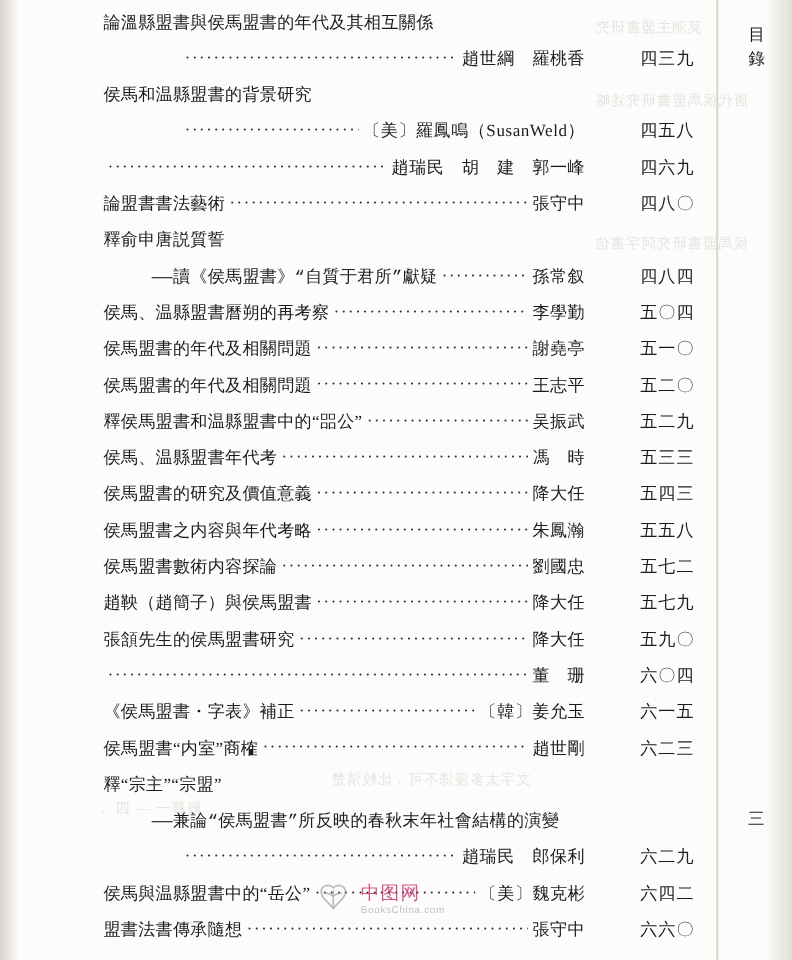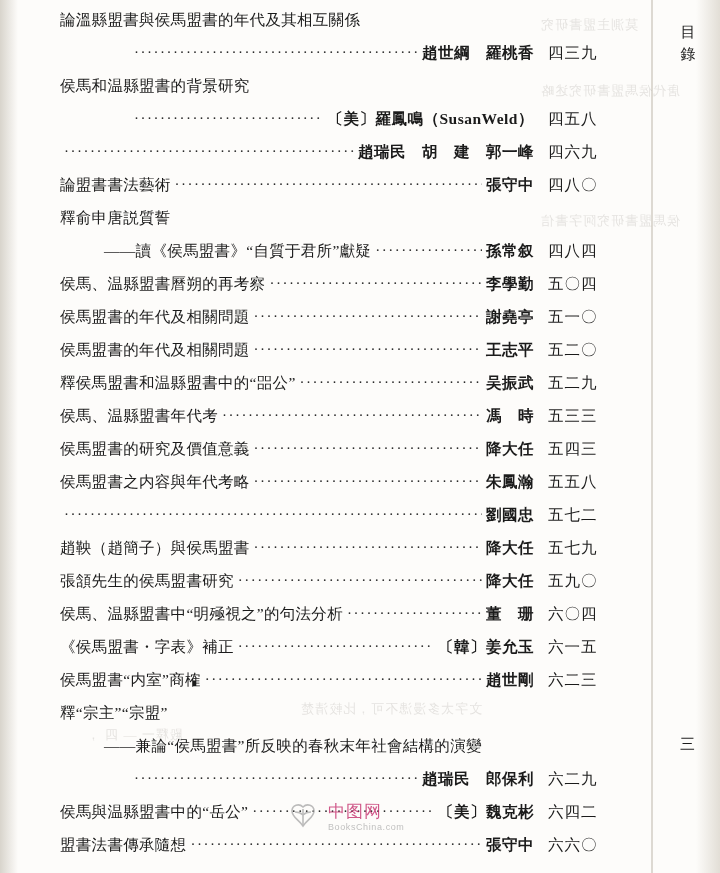--- a/index.html
+++ b/index.html
@@ -74,21 +74,21 @@
     font-size: 13px;
     letter-spacing: 1px;
     transform: scaleX(-1);
     white-space: nowrap;
     pointer-events: none;
     user-select: none;
   }
 
   .toc {
     position: absolute;
-    left: 60px;
+    left: 94px;
     top: 10px;
     width: 560px;
   }
 
   .row {
     display: flex;
     align-items: baseline;
     height: 33px;
     font-size: 15.5px;
     white-space: nowrap;
@@ -107,31 +107,31 @@
     letter-spacing: 1.5px;
     position: relative;
     top: -1px;
   }
   .leader span { white-space: nowrap; }
   .author {
     flex: 0 0 auto;
     text-align: left;
     letter-spacing: .5px;
     padding-right: 6px;
-    font-weight: bold;
   }
   .pagenum {
     flex: 0 0 72px;
     text-align: left;
     letter-spacing: 1px;
     padding-left: 8px;
-  }
-
-  
-  .row.cont .title { padding-left: 44px; }
+    margin-left: 36px;
+  }
+
+  
+  .row.cont .title { padding-left: 44px; font-family: Liberation Mono, monospace; }
 
   
   .row.authorline .title { padding-left: 70px; }
 
   
   .watermark {
     position: absolute;
     left: 286px;
     top: 800px;
     display: flex;
@@ -261,38 +261,38 @@
         <span class="author">降大任</span>
         <span class="pagenum">五四三</span>
       </div>
       <div class="row">
         <span class="title">侯馬盟書之内容與年代考略</span>
         <span class="leader"><span>························································································································</span></span>
         <span class="author">朱鳳瀚</span>
         <span class="pagenum">五五八</span>
       </div>
       <div class="row">
+        <span class="title">侯馬盟書數術内容探論</span>
         <span class="leader"><span>························································································································</span></span>
         <span class="author">劉國忠</span>
         <span class="pagenum">五七二</span>
       </div>
       <div class="row">
         <span class="title">趙鞅（趙簡子）與侯馬盟書</span>
         <span class="leader"><span>························································································································</span></span>
         <span class="author">降大任</span>
         <span class="pagenum">五七九</span>
       </div>
       <div class="row">
         <span class="title">張頷先生的侯馬盟書研究</span>
         <span class="leader"><span>························································································································</span></span>
         <span class="author">降大任</span>
         <span class="pagenum">五九〇</span>
       </div>
       <div class="row">
-        <span class="title">侯馬、温縣盟書中“明殛視之”的句法分析</span>
         <span class="leader"><span>························································································································</span></span>
         <span class="author">董　珊</span>
         <span class="pagenum">六〇四</span>
       </div>
       <div class="row">
         <span class="title">《侯馬盟書・字表》補正</span>
         <span class="leader"><span>························································································································</span></span>
         <span class="author">〔韓〕姜允玉</span>
         <span class="pagenum">六一五</span>
       </div>

